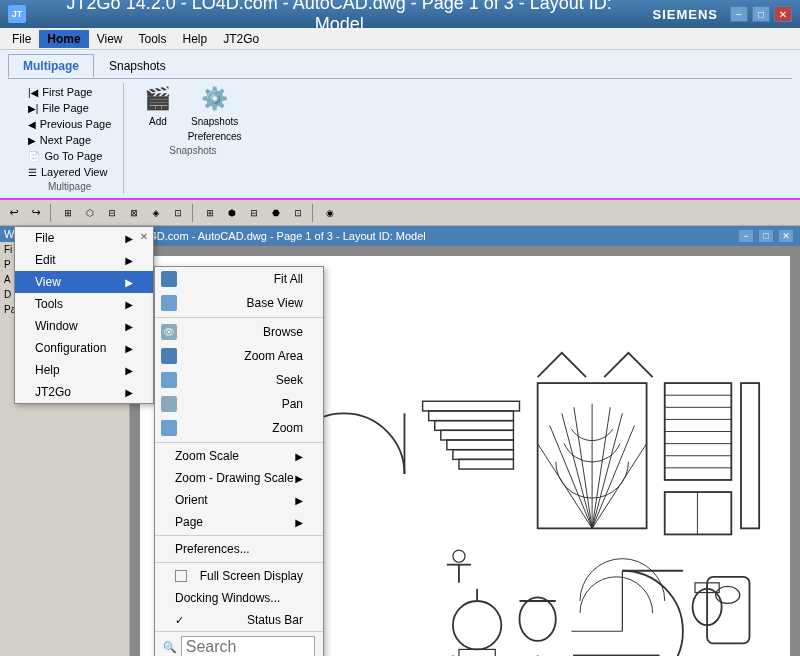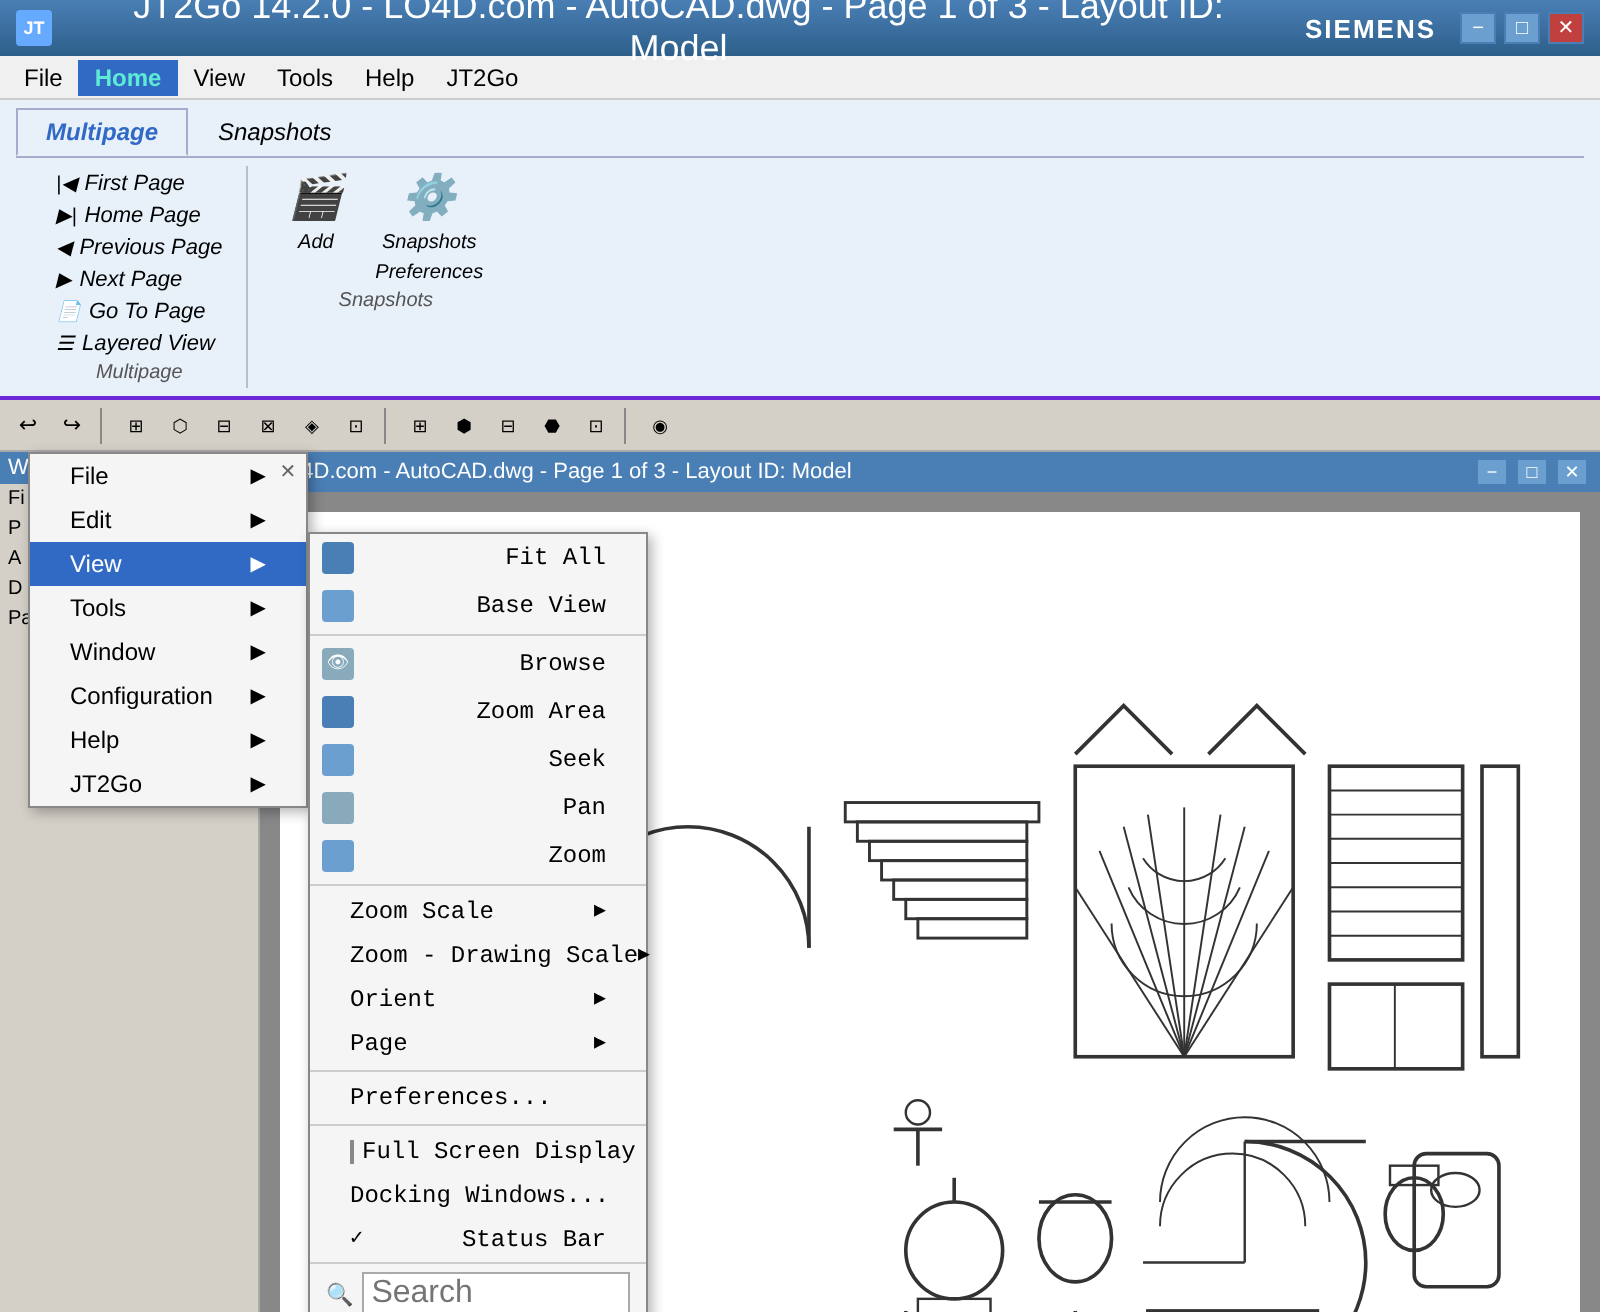--- a/index.html
+++ b/index.html
@@ -34,28 +34,27 @@
       border-bottom: 1px solid #ccc;
       padding: 0 4px;
     }
     .menu-item {
       padding: 2px 8px;
       cursor: pointer;
       font-size: 12px;
     }
     .menu-item.active { background: #316ac5; color: white; }
     .menu-item.bold { font-weight: bold; color: #316ac5; }
-    .menu-item.bold:hover, .menu-item.bold.active { color: #5eead4; }
+    .menu-item.bold:hover, .menu-item.bold.active { color: #000000; }
 
     
     #ribbon {
       background: #e8f0fa;
-      border-bottom: 2px solid #6d28d9;
+      border-bottom: 2px solid #d946ef;
       padding: 4px 8px 0;
-      font-style: italic;
     }
     #ribbon-tabs {
       display: flex;
       gap: 0;
     }
     .ribbon-tab {
       padding: 4px 14px;
       font-size: 12px;
       cursor: pointer;
       border: 1px solid transparent;
@@ -184,21 +183,20 @@
       font-size: 12px;
       pointer-events: all;
     }
     .submenu-item {
       padding: 4px 20px;
       cursor: pointer;
       display: flex;
       align-items: center;
       justify-content: space-between;
       white-space: nowrap;
-      font-family: Liberation Mono, monospace;
     }
     .submenu-item.has-icon { padding-left: 6px; display: flex; align-items: center; gap: 4px; }
     .submenu-item .arrow { font-size: 10px; }
     .submenu-sep { height: 1px; background: #ccc; margin: 2px 0; }
 
     
     #canvas-area {
       flex: 1;
       background: #fff;
       position: relative;
@@ -305,21 +303,21 @@
   </div>
   <div id="ribbon-content">
     <div class="ribbon-group">
       <div class="ribbon-group-buttons">
         <div class="ribbon-btn">
           <span style="font-size:10px;">|◀</span>
           <span>First Page</span>
         </div>
         <div class="ribbon-btn">
           <span style="font-size:10px;">▶|</span>
-          <span>Home Page</span>
+          <span>File Page</span>
         </div>
         <div class="ribbon-btn">
           <span style="font-size:10px;">◀</span>
           <span>Previous Page</span>
         </div>
         <div class="ribbon-btn">
           <span style="font-size:10px;">▶</span>
           <span>Next Page</span>
         </div>
         <div class="ribbon-btn">

